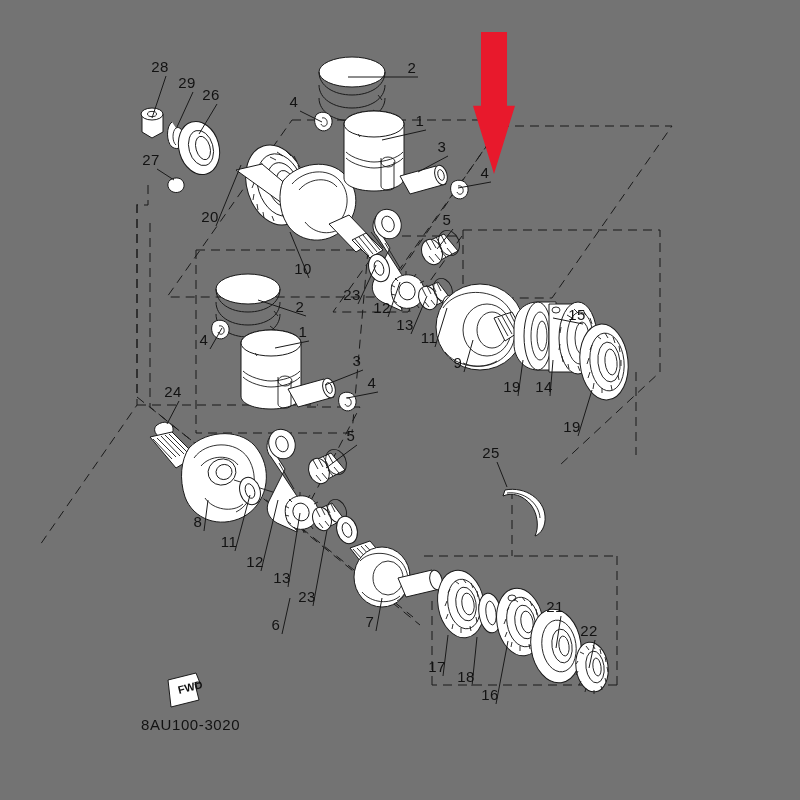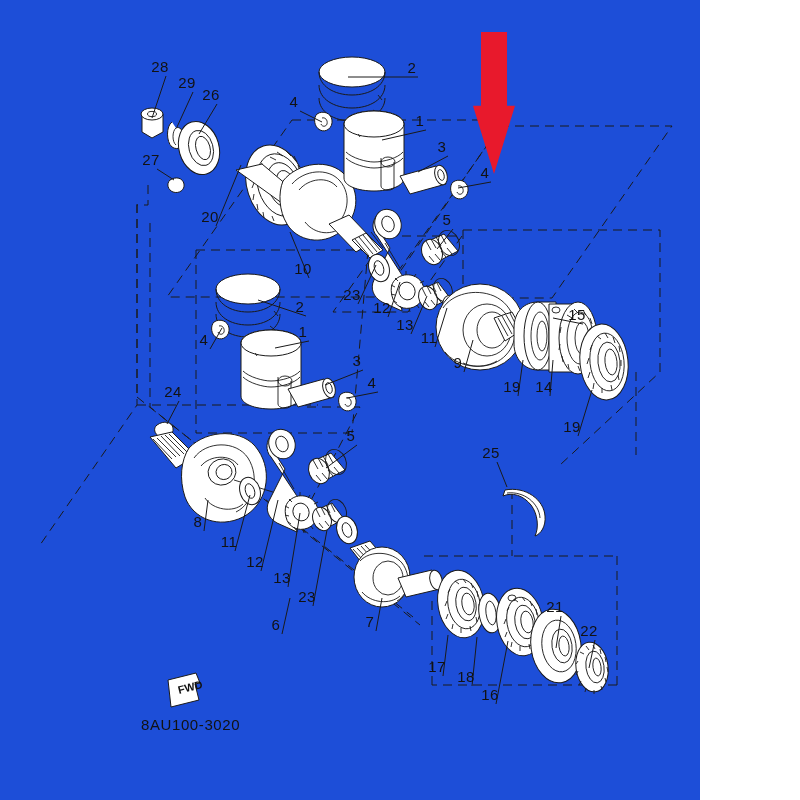--- a/index.html
+++ b/index.html
@@ -2,23 +2,23 @@
 <html><head>
 <meta charset="utf-8">
 <style>
   html, body {
     margin: 0;
     padding: 0;
     background: #ffffff;
   }
   #page {
     position: relative;
-    width: 700px;
+    width: 800px;
     height: 800px;
-    background: #1d4ed8;
+    background: #737373;
     font-family: "Liberation Sans", sans-serif;
     overflow: hidden;
   }
   #diagram-svg {
     position: absolute;
     left: 0;
     top: 0;
     width: 800px;
     height: 800px;
   }

